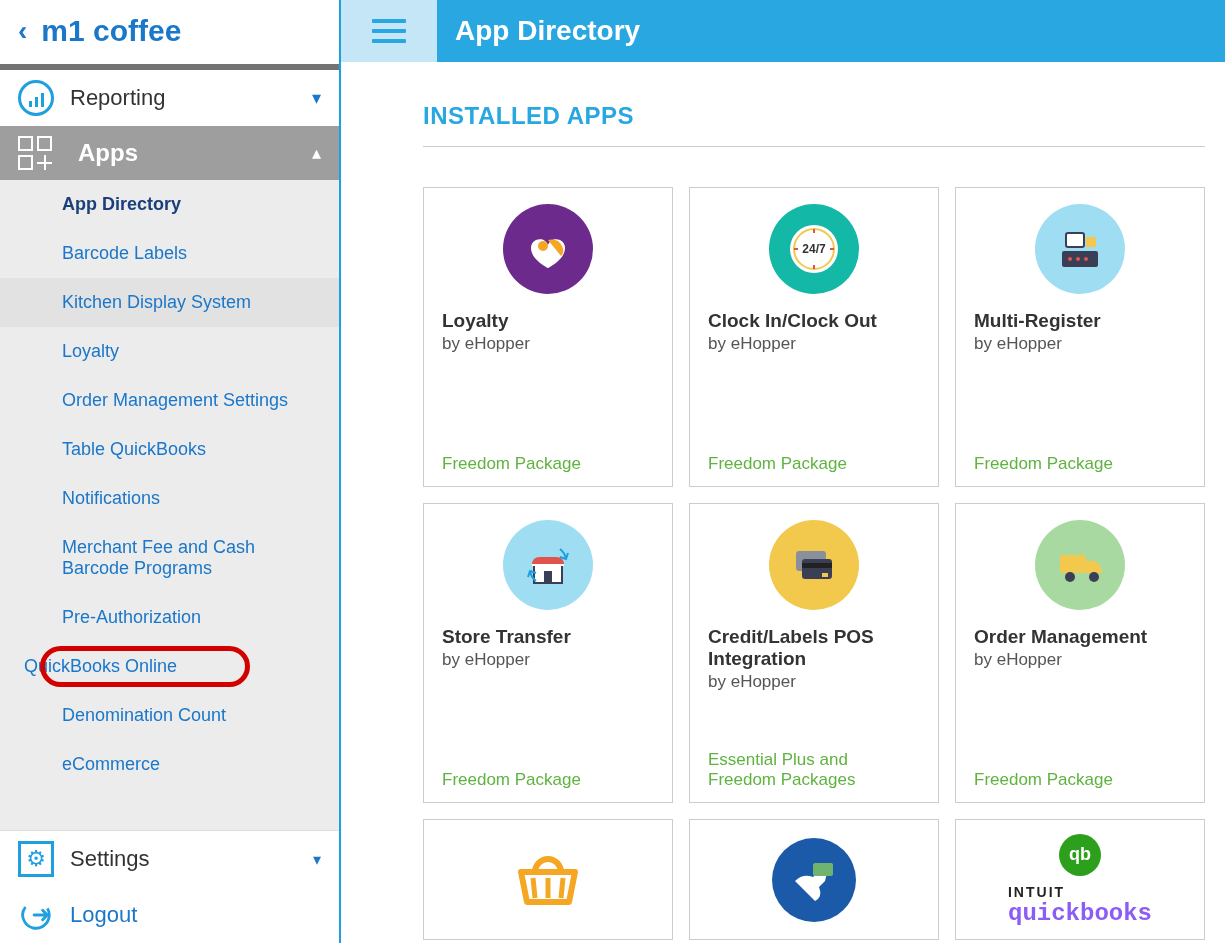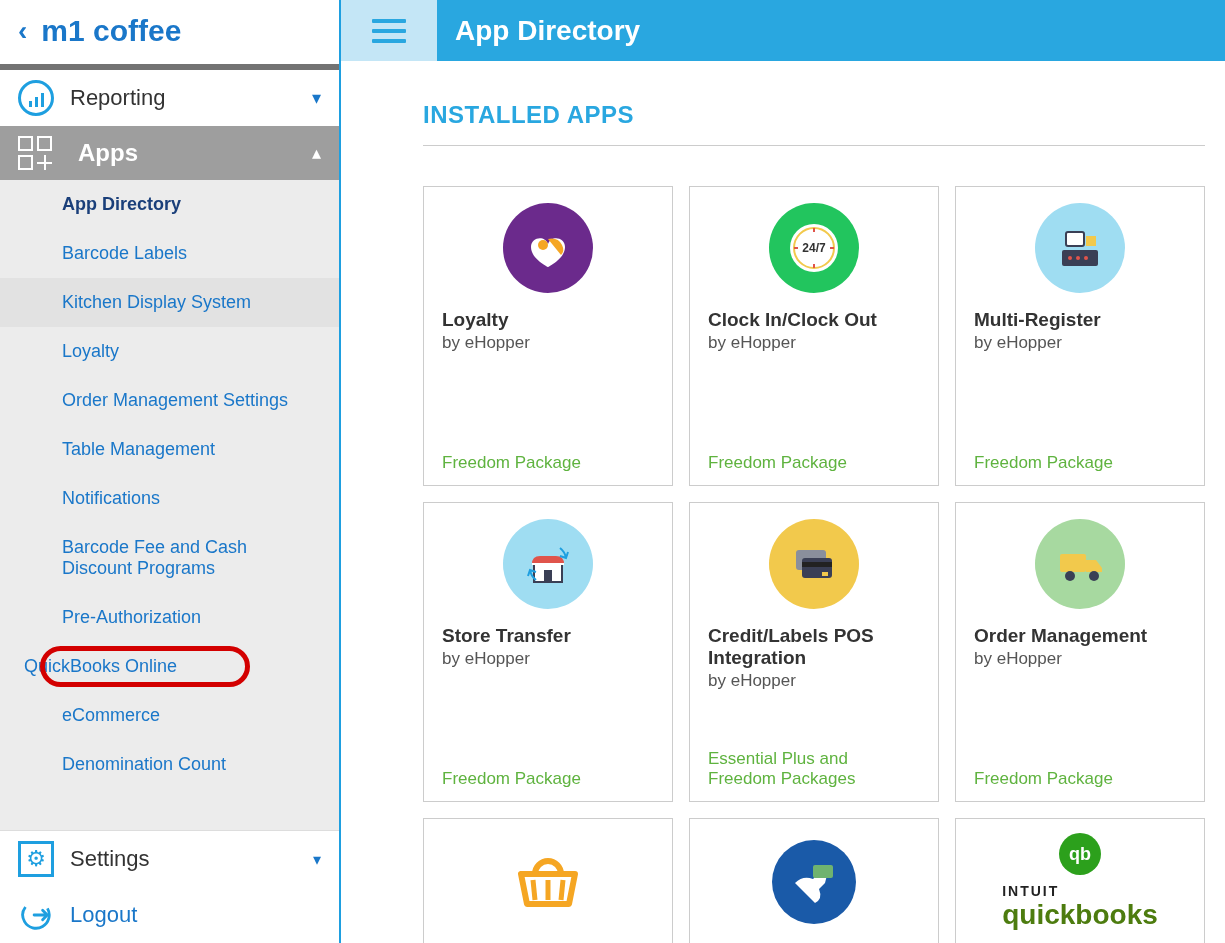--- a/index.html
+++ b/index.html
@@ -109,30 +109,30 @@
       </div>
       <span class="chev">▴</span>
     </div>
 
     <nav class="subnav">
       <div class="subnav-item active">App Directory</div>
       <div class="subnav-item">Barcode Labels</div>
       <div class="subnav-item hover">Kitchen Display System</div>
       <div class="subnav-item">Loyalty</div>
       <div class="subnav-item">Order Management Settings</div>
-      <div class="subnav-item">Table Management</div>
+      <div class="subnav-item">Table QuickBooks</div>
       <div class="subnav-item">Notifications</div>
-      <div class="subnav-item">Barcode Fee and Cash Discount Programs</div>
+      <div class="subnav-item">Merchant Fee and Cash Barcode Programs</div>
       <div class="subnav-item">Pre-Authorization</div>
       <div class="subnav-item highlighted">
         <span>QuickBooks Online</span>
         <span class="highlight-ring"></span>
       </div>
+      <div class="subnav-item">Denomination Count</div>
       <div class="subnav-item">eCommerce</div>
-      <div class="subnav-item">Denomination Count</div>
     </nav>
 
     <div class="nav-section settings">
       <div class="left">
         <span class="nav-icon-settings">⚙</span>
         <span class="label">Settings</span>
       </div>
       <span class="chev">▾</span>
     </div>
 
@@ -175,21 +175,21 @@
                 <path d="M27 18 q10 -2 14 6 q3 6 -1 10" fill="#f5a623"></path>
               </svg>
           </div>
           <div class="card-title">Loyalty</div>
           <div class="card-vendor">by eHopper</div>
           <div class="spacer"></div>
           <div class="card-package">Freedom Package</div>
         </div>
 
         <div class="card">
-          <div class="card-icon" style="background:#22c55e;">
+          <div class="card-icon" style="background:#14b8a6;">
             <svg width="58" height="58" viewBox="0 0 58 58">
                 <circle cx="29" cy="29" r="24" fill="#fff"></circle>
                 <circle cx="29" cy="29" r="20" fill="none" stroke="#f2c94c" stroke-width="2"></circle>
                 <text x="29" y="33" text-anchor="middle" font-size="12" font-weight="700" fill="#333">24/7</text>
                 <g stroke="#e0544b" stroke-width="2">
                   <line x1="29" y1="9" x2="29" y2="13"></line>
                   <line x1="29" y1="45" x2="29" y2="49"></line>
                   <line x1="9" y1="29" x2="13" y2="29"></line>
                   <line x1="45" y1="29" x2="49" y2="29"></line>
                 </g>
@@ -283,21 +283,21 @@
                 <path d="M6 26 q8 -8 18 -4 l6 -6 l8 2 l-2 8 l-6 6 q4 10 -4 14" fill="#fff"></path>
                 <rect x="24" y="8" width="20" height="13" rx="2" fill="#6fb36f"></rect>
               </svg>
           </div>
         </div>
 
         <div class="card short" style="display:flex;align-items:center;justify-content:center;gap:8px;">
           <div style="width:42px;height:42px;border-radius:50%;background:#2ca01c;display:flex;align-items:center;justify-content:center;color:#fff;font-weight:700;font-size:18px;">qb</div>
           <div>
             <div style="font-size:14px;font-weight:700;letter-spacing:2px;color:#222;">INTUIT</div>
-            <div style="font-size:28px;font-weight:700;color:#4d7c0f;">quickbooks</div>
+            <div style="font-size:24px;font-weight:700;color:#8b5cf6;font-family:Liberation Mono, monospace;">quickbooks</div>
           </div>
         </div>
 
       </div>
     </div>
   </main>
 
 </div>
 
 </body></html>

